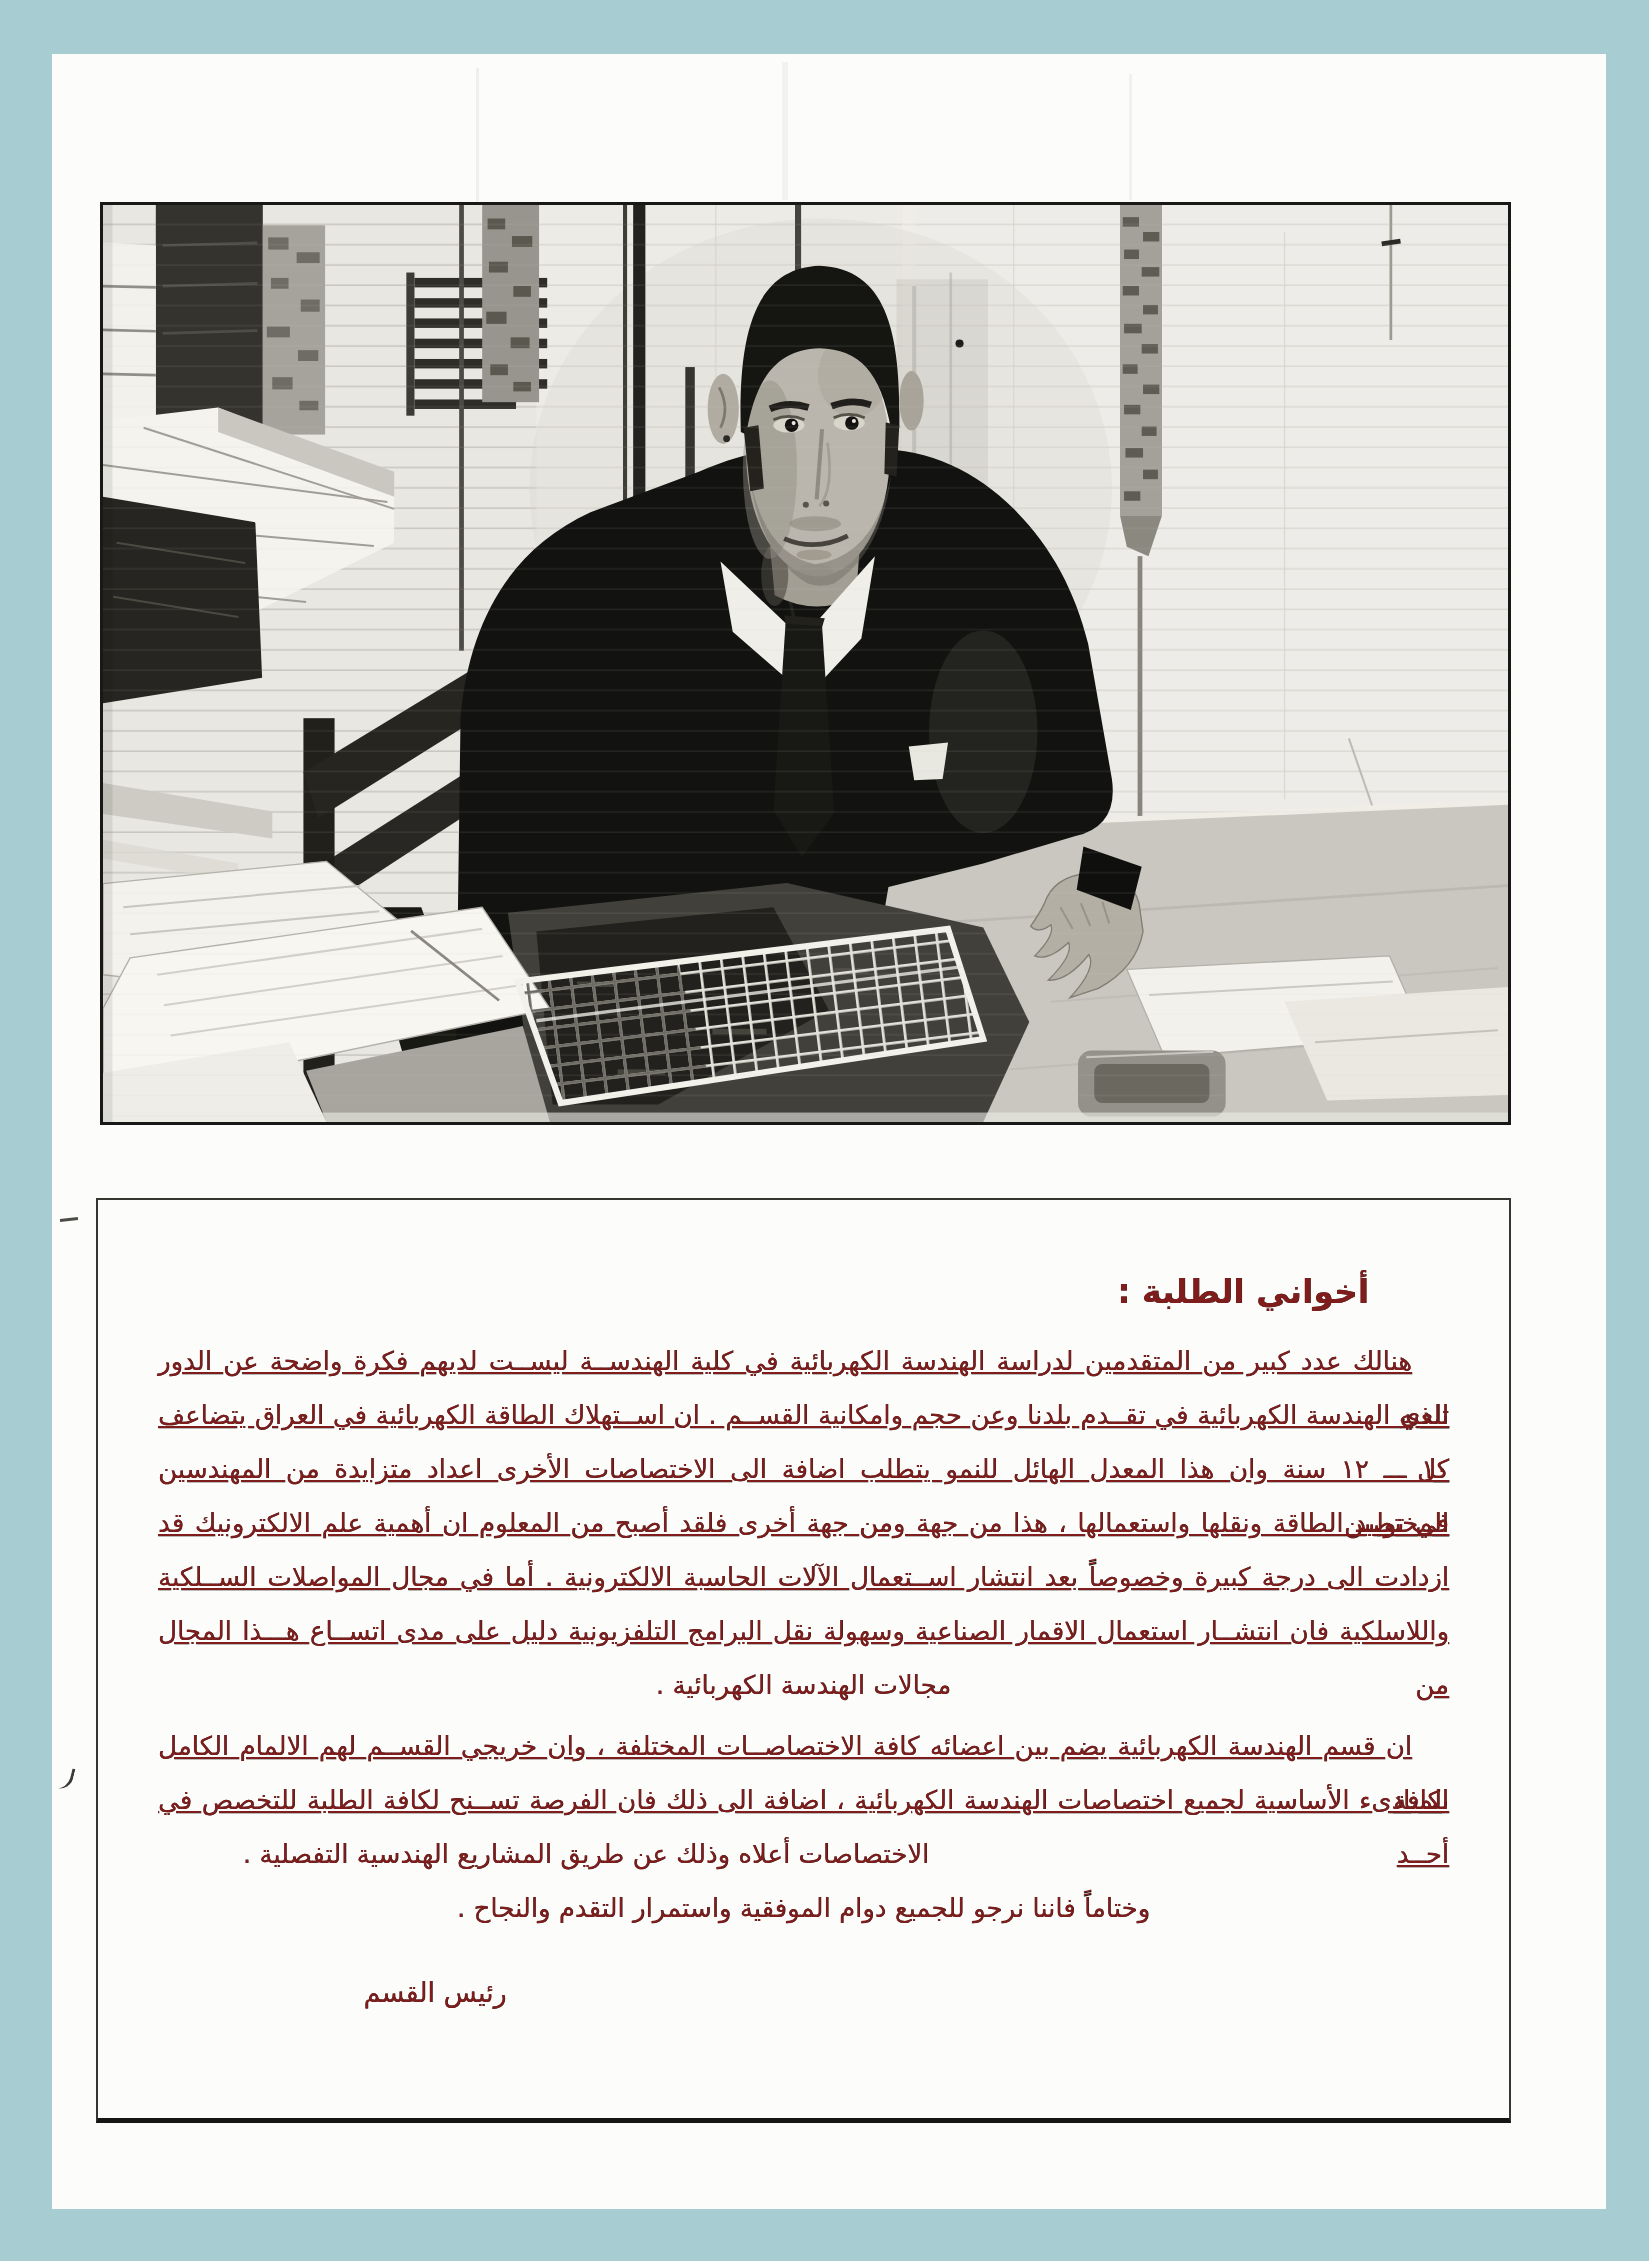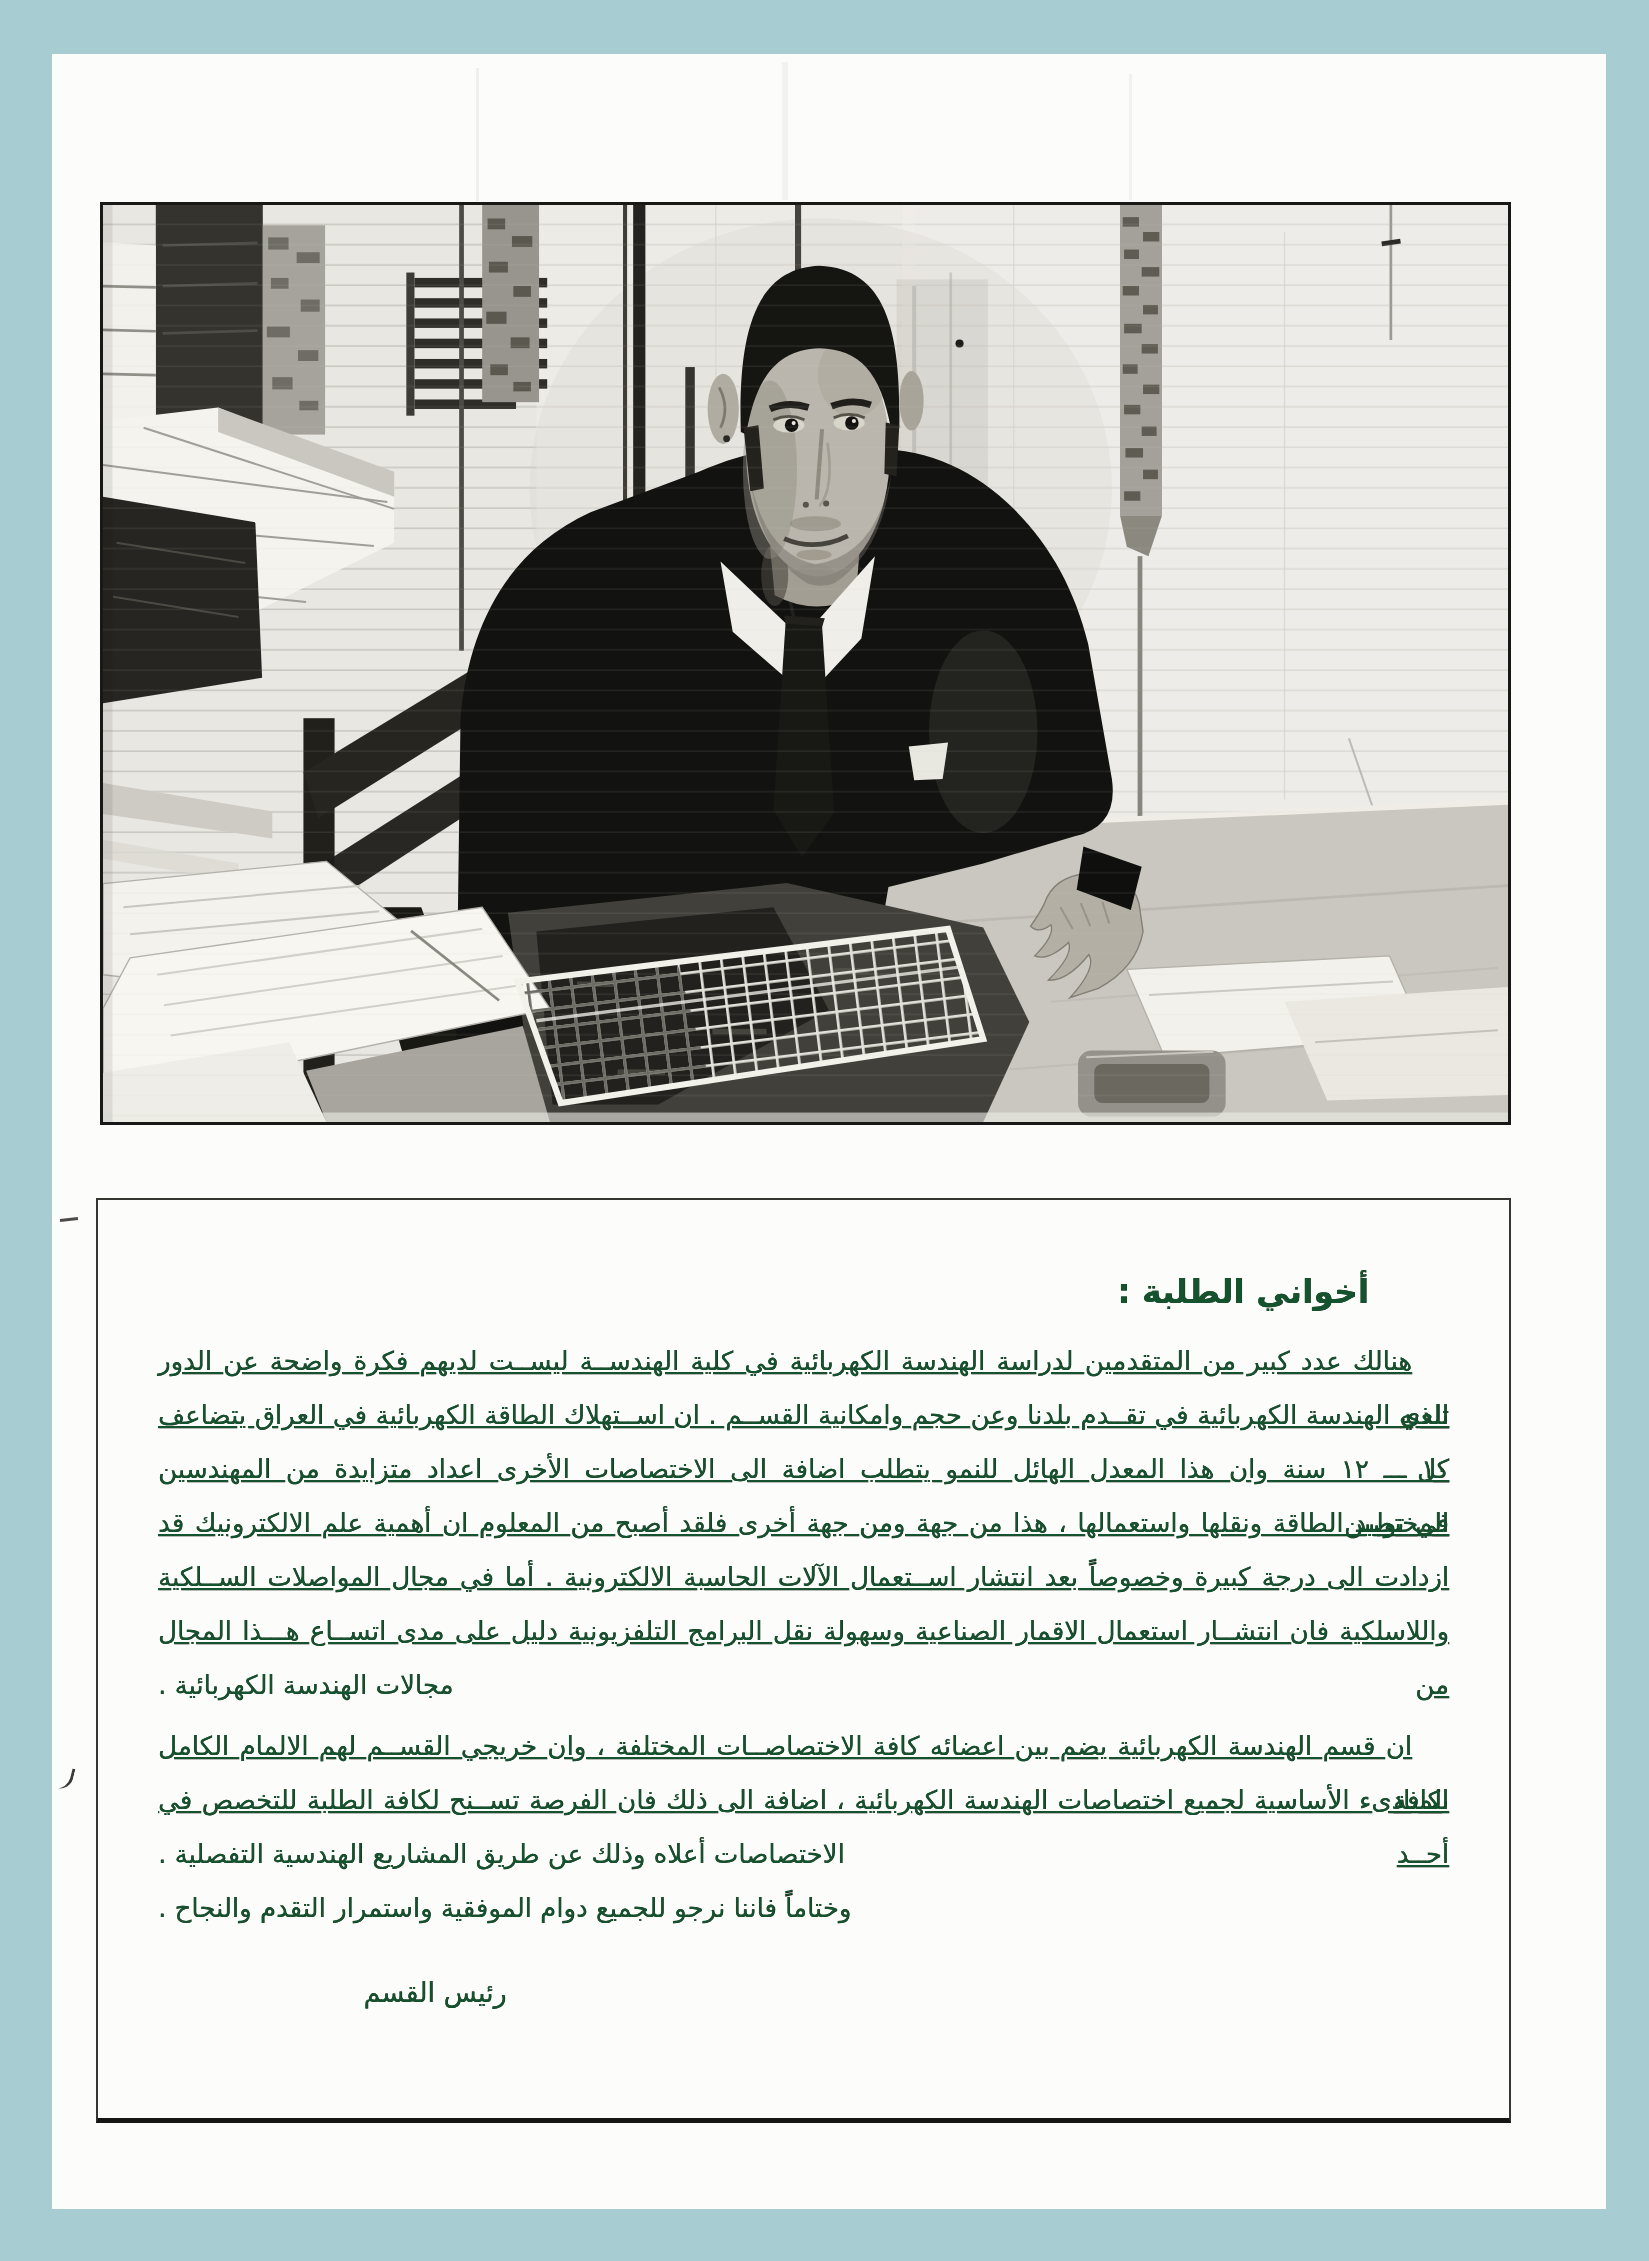--- a/index.html
+++ b/index.html
@@ -18,27 +18,27 @@
     border:3.4px solid #181816;box-sizing:border-box;background:#e9e7e2;
   }
   .photo-frame svg{width:100%;height:100%;display:block;}
   .text-frame{
     position:absolute;left:44px;top:1144px;width:1415px;height:925px;
     box-sizing:border-box;
     border:2px solid #36352f;border-right-width:2.7px;border-bottom:5.4px solid #161614;
   }
   .letter{
     position:absolute;inset:0;padding:65px 60px 0;
-    direction:rtl;color:#14532d;
+    direction:rtl;color:#7f1d1d;
     font-size:26px;line-height:54px;
     text-shadow:0.3px 0.3px 0 #1e1d1a;
   }
   .l-head{font-size:33px;font-weight:bold;height:54px;margin-left:0;margin-right:80px;margin-bottom:15px;text-align:right;}
   .jline{height:54px;text-align:justify;text-align-last:justify;text-decoration:underline;}
-  .sline{height:54px;text-align:left;}
+  .sline{height:54px;text-align:center;}
   .first{text-indent:37px;}
   .p2{margin-top:6.8px;}
   .l-short{margin-right:435px;}
   .closing{}
   .signature{position:absolute;left:160px;top:772px;width:354px;text-align:center;}
   .sig-title{font-size:27px;line-height:42px;}
   .sig-name{font-size:32px;font-weight:bold;line-height:58px;transform:translateX(-19px);}
   .stray-dash{position:absolute;left:8.2px;top:1164px;width:17.7px;height:3.4px;background:#4c4b48;transform:rotate(-6deg);}
   .stray-mark{position:absolute;left:6.8px;top:1713px;width:11px;height:23px;border-right:3.4px solid #3c3b38;border-radius:0 0 15px 0;transform:rotate(14deg);}
 </style>

